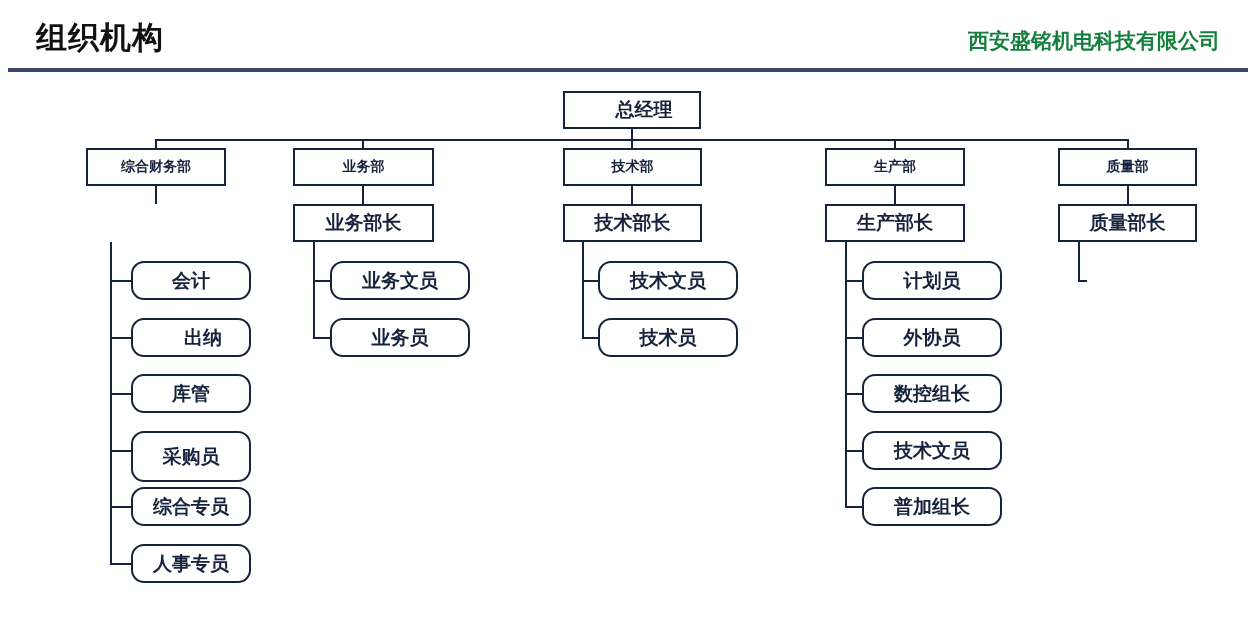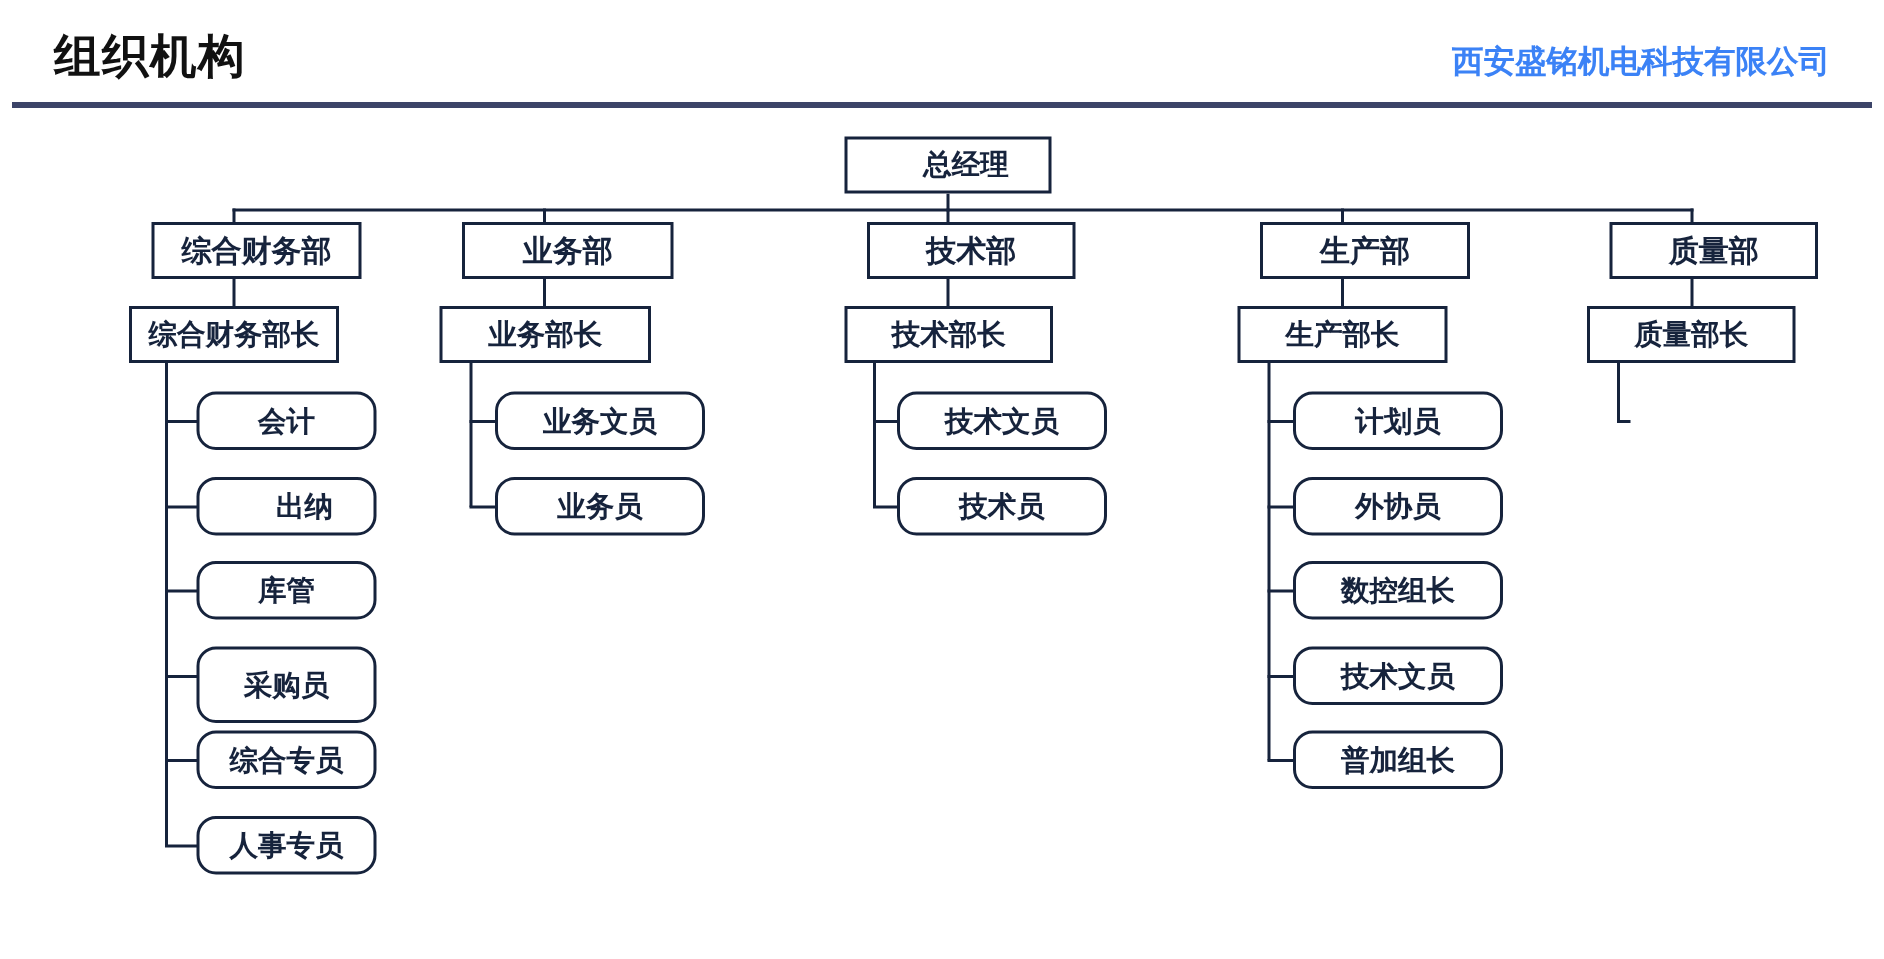--- a/index.html
+++ b/index.html
@@ -32,21 +32,21 @@
     color: #111111;
     letter-spacing: 1px;
     white-space: nowrap;
   }
   #company-name {
     position: absolute;
     right: 36px;
     top: 27px;
     font-size: 21px;
     font-weight: bold;
-    color: #3b82f6;
+    color: #15803d;
     white-space: nowrap;
   }
   #header-rule {
     position: absolute;
     left: 8px;
     top: 68px;
     width: 1240px;
     height: 4px;
     background: #3c4468;
   }
@@ -68,21 +68,21 @@
     color: #16233c;
     font-weight: bold;
     display: flex;
     align-items: center;
     justify-content: center;
     text-align: center;
     white-space: nowrap;
     z-index: 3;
   }
   .node.root      { font-size: 19px; padding-left: 24px; }
-  .node.dept      { font-size: 20px; margin-left: 15px; }
+  .node.dept      { font-size: 14px; }
   .node.head      { font-size: 19px; }
   .node.leaf      { font-size: 19px; border-radius: 13px; }
 
   
   .conn {
     position: absolute;
     background: #16233c;
     z-index: 1;
   }
   .conn.v { width: 2px; }
@@ -106,21 +106,20 @@
   <div class="conn h" style="left:155px; top:139px; width:974px; height:2px;"></div>
 
   <div class="conn v" style="left:155px; top:139px; width:2px; height:10px;"></div>
   <div class="conn v" style="left:362px; top:139px; width:2px; height:10px;"></div>
   <div class="conn v" style="left:631px; top:139px; width:2px; height:10px;"></div>
   <div class="conn v" style="left:894px; top:139px; width:2px; height:10px;"></div>
   <div class="conn v" style="left:1127px; top:139px; width:2px; height:10px;"></div>
 
   <div class="node dept" style="left:86px; top:148px; width:140px; height:38px;">综合财务部</div>
   <div class="conn v" style="left:155px; top:186px; width:2px; height:18px;"></div>
-  <div class="node head" style="left:86px; top:204px; width:140px; height:38px;">综合财务部长</div>
 
   <div class="conn v" style="left:110px; top:242px; width:2px; height:322px;"></div>
 
   <div class="node leaf" style="left:131px; top:261px; width:120px; height:39px;">会计</div>
   <div class="conn h" style="left:110px; top:280px; width:23px; height:2px;"></div>
 
   <div class="node leaf" style="left:131px; top:318px; width:120px; height:39px;padding-left:24px;">出纳</div>
   <div class="conn h" style="left:110px; top:337px; width:23px; height:2px;"></div>
 
   <div class="node leaf" style="left:131px; top:374px; width:120px; height:39px;">库管</div>

